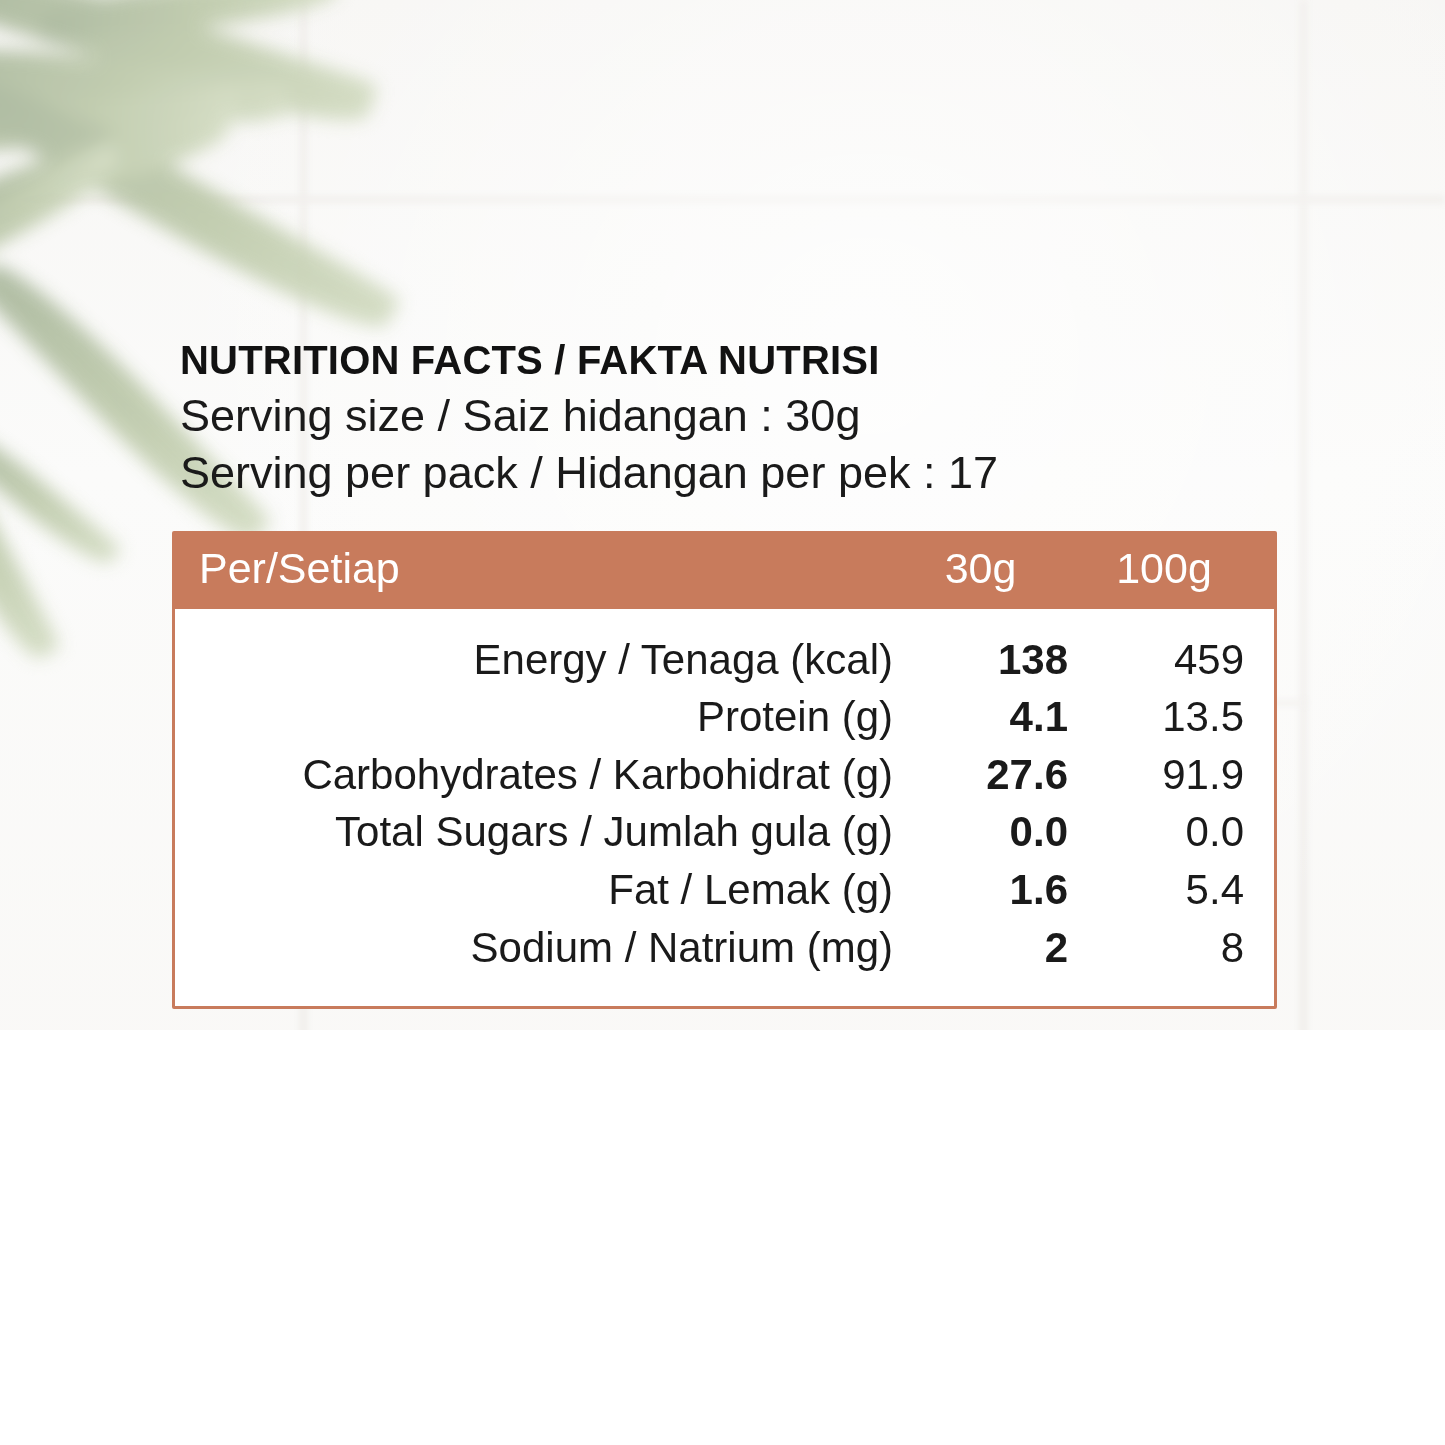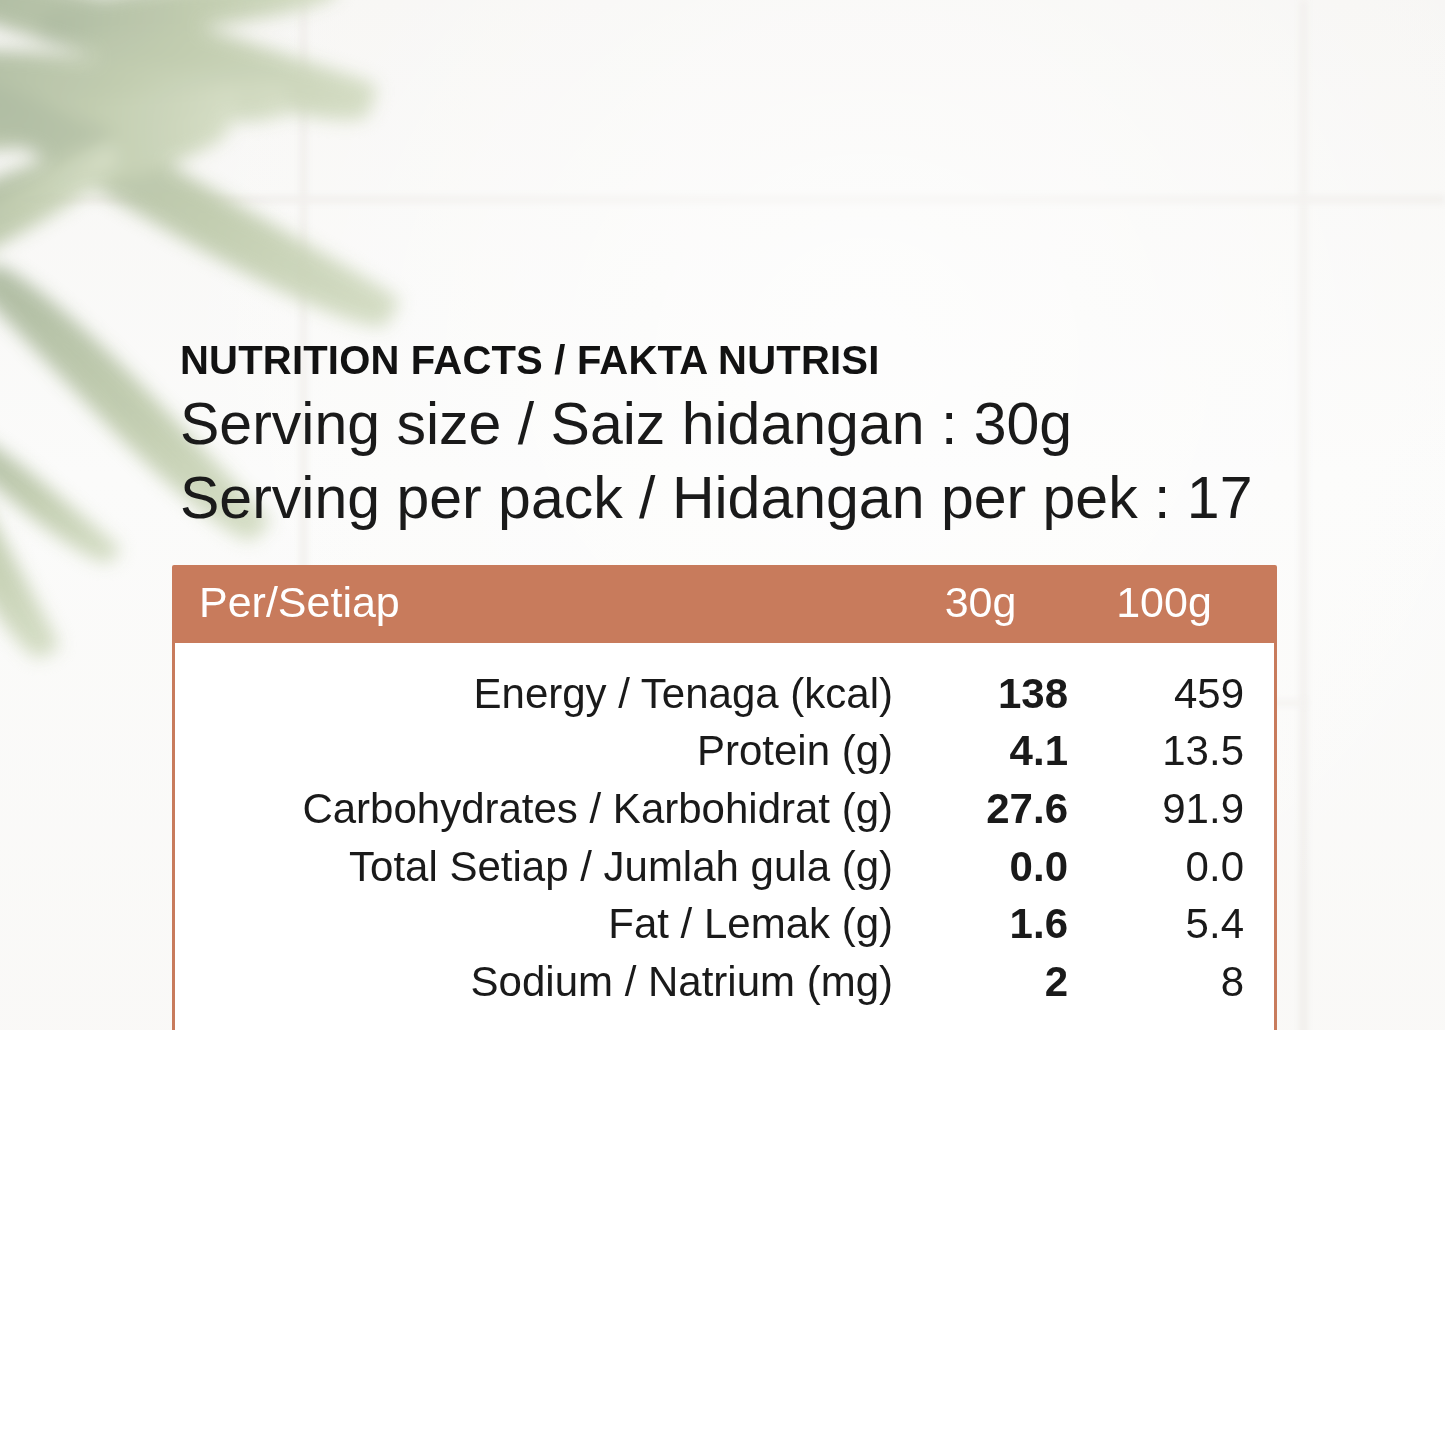--- a/index.html
+++ b/index.html
@@ -88,21 +88,21 @@
     width: 1105px;
   }
   .nf-title {
     font-weight: bold;
     font-size: 40px;
     letter-spacing: 0.2px;
     color: #121212;
     margin: 0 0 6px 8px;
   }
   .nf-sub {
-    font-size: 59px;
+    font-size: 45px;
     color: #1a1a1a;
     margin: 0 0 2px 8px;
     line-height: 1.22;
     font-weight: 350;
   }
   .nf-table {
     margin-top: 30px;
     border: 3px solid #c87b5c;
     border-radius: 2px;
     background: #ffffff;
@@ -196,21 +196,21 @@
             <td class="cell-name">Protein (g)</td>
             <td class="cell-val c1">4.1</td>
             <td class="cell-val c2">13.5</td>
           </tr>
           <tr>
             <td class="cell-name">Carbohydrates / Karbohidrat (g)</td>
             <td class="cell-val c1">27.6</td>
             <td class="cell-val c2">91.9</td>
           </tr>
           <tr>
-            <td class="cell-name">Total Setiap / Jumlah gula (g)</td>
+            <td class="cell-name">Total Sugars / Jumlah gula (g)</td>
             <td class="cell-val c1">0.0</td>
             <td class="cell-val c2">0.0</td>
           </tr>
           <tr>
             <td class="cell-name">Fat / Lemak (g)</td>
             <td class="cell-val c1">1.6</td>
             <td class="cell-val c2">5.4</td>
           </tr>
           <tr>
             <td class="cell-name">Sodium / Natrium (mg)</td>

